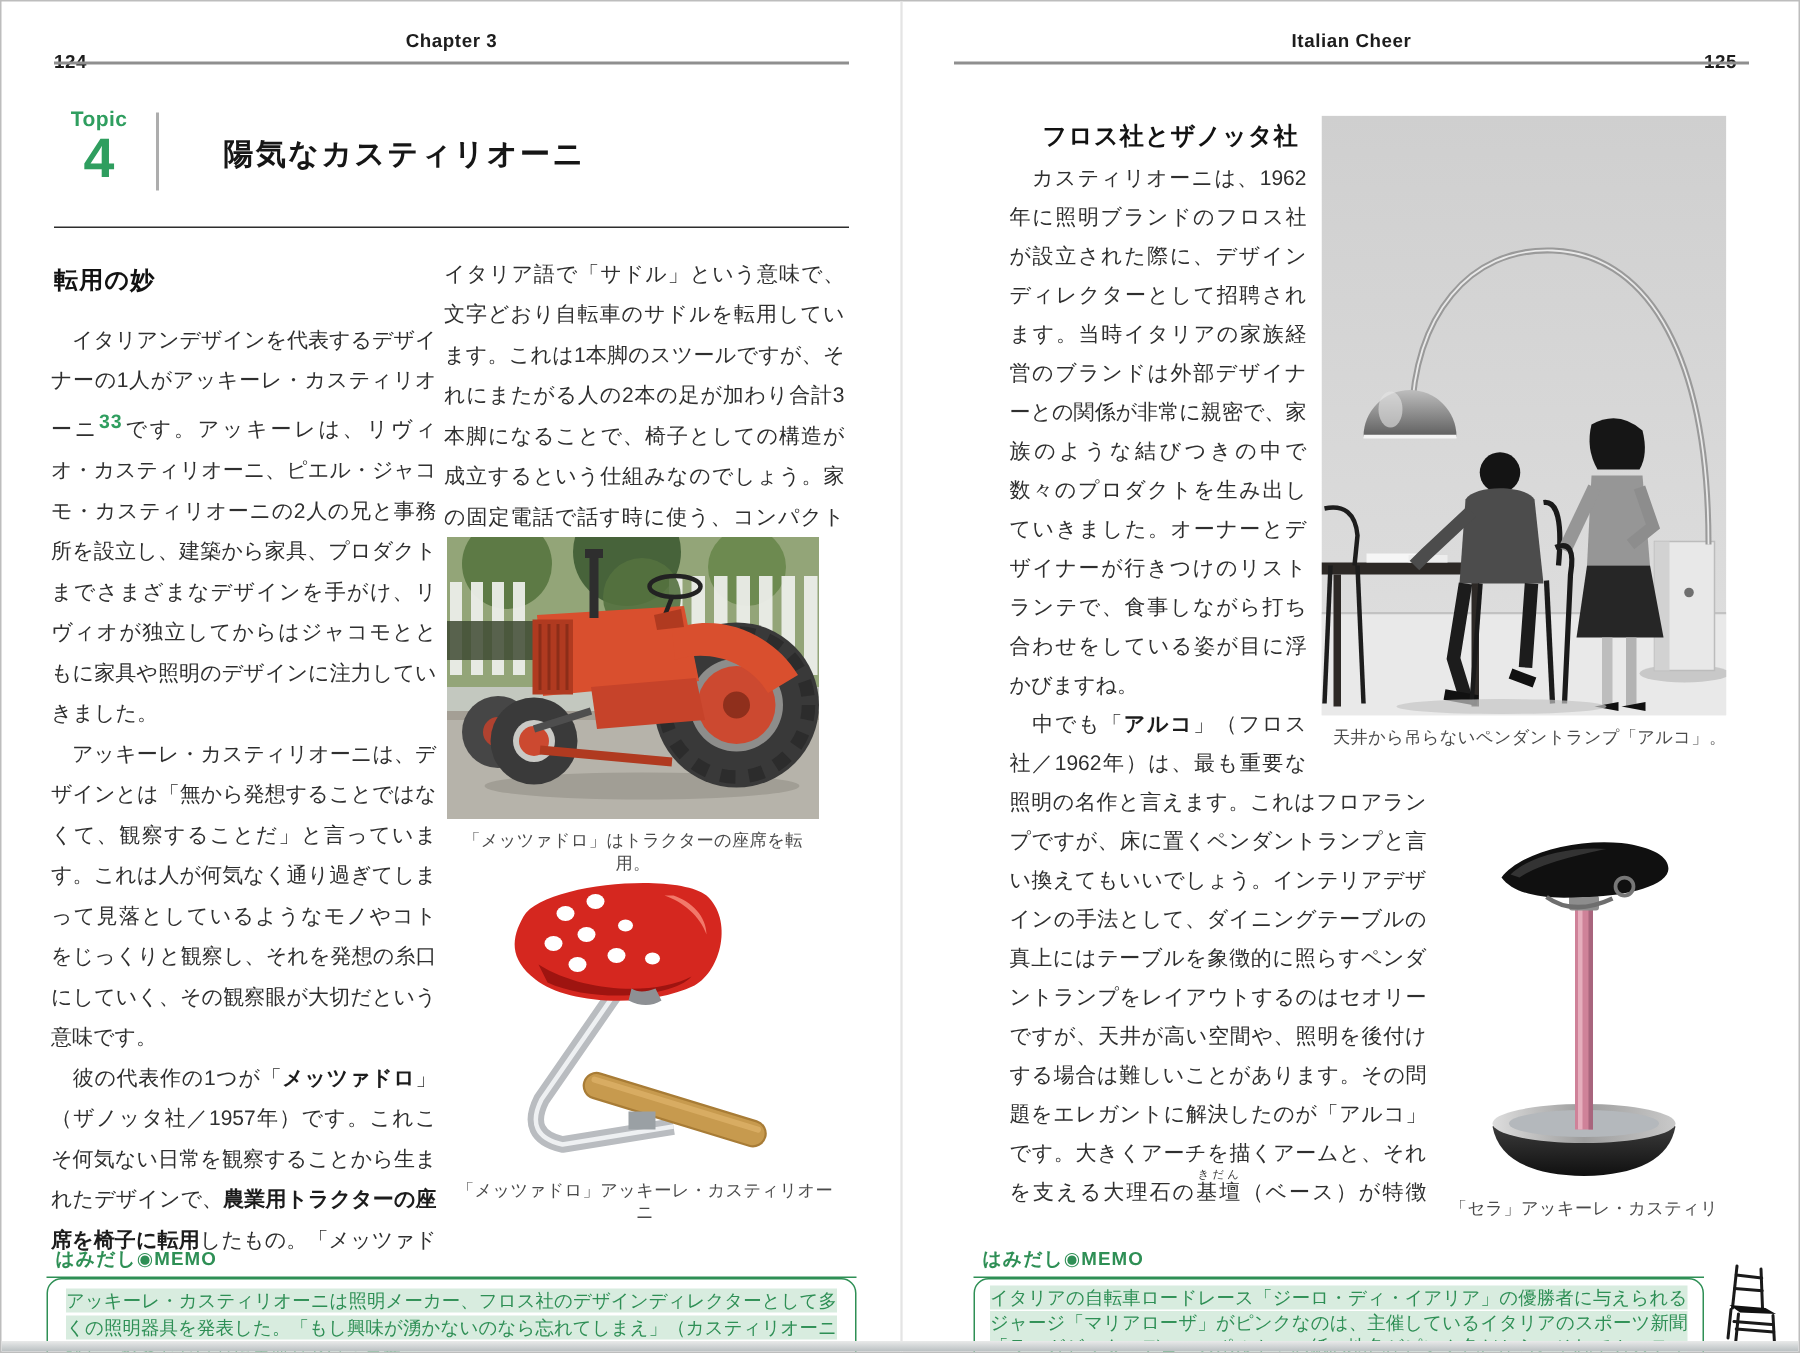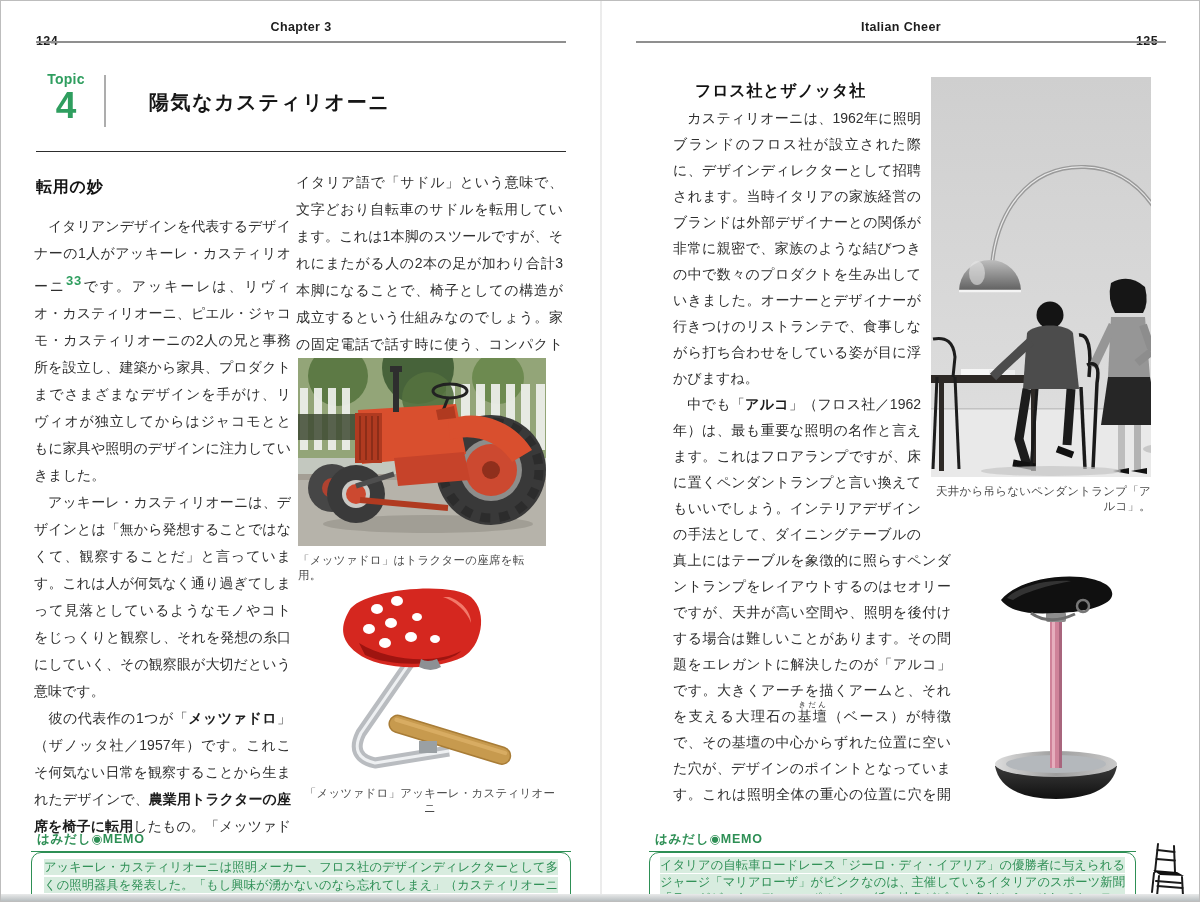--- a/index.html
+++ b/index.html
@@ -40,28 +40,28 @@
   .body-text p{font-size:14px;line-height:27px;text-align:justify;word-break:break-all;overflow-wrap:anywhere;color:var(--text-color);}
   .col1{position:absolute;left:33px;top:212px;width:257px;height:628px;overflow:hidden;}
   .col2-text{position:absolute;left:295px;top:168px;width:267px;height:186px;overflow:hidden;}
   sup.ref{color:var(--accent-green);font-size:13px;font-weight:bold;vertical-align:super;letter-spacing:.05em;}
   b{font-weight:bold;color:#1c1c1c;}
   ruby rt{font-size:7.5px;color:#333;}
 
   figure{display:block;}
   figcaption{font-size:11.5px;color:var(--caption-color);margin-top:7px;letter-spacing:.02em;}
   .fig-tractor{position:absolute;left:297px;top:357px;width:248px;}
-  .fig-tractor figcaption{}
+  .fig-tractor figcaption{text-align:center;}
   .fig-mezzadro{position:absolute;left:298px;top:580px;width:262px;}
   .fig-mezzadro figcaption{text-align:center;}
 
   .rflow{position:absolute;left:72px;top:76px;width:478px;height:736px;overflow:hidden;}
   .rflow p{font-size:14px;line-height:26px;text-align:justify;word-break:break-all;overflow-wrap:anywhere;}
   .rflow p.first{margin-top:28px;}
-  .fig-arco{float:right;width:220px;margin:0 0 20px 10px;}
+  .fig-arco{float:right;width:270px;margin:0 0 20px 10px;}
   .fig-arco figcaption{text-align:right;}
   .fig-sella{float:right;clear:right;width:190px;margin:22px 0 0 10px;}
   .fig-sella figcaption{text-align:center;}
 
   .memo{position:absolute;top:830px;}
   .page.left .memo{left:30px;width:540px;}
   .page.right .memo{left:48px;width:487px;}
   .memo-head{font-size:12.5px;font-weight:bold;color:var(--memo-green);letter-spacing:.06em;padding-left:6px;padding-bottom:3px;border-bottom:1.5px solid var(--memo-green);}
   .memo-box{border:1px solid var(--memo-green);border-radius:10px;margin-top:0;padding:5px 12px;}
   .memo-box .memo-body{font-size:12.3px;line-height:18px;color:var(--memo-green);text-align:justify;word-break:break-all;overflow-wrap:anywhere;}

